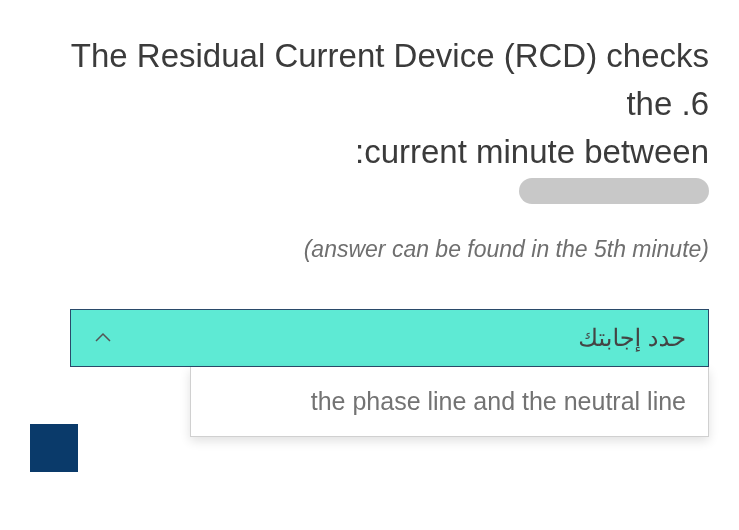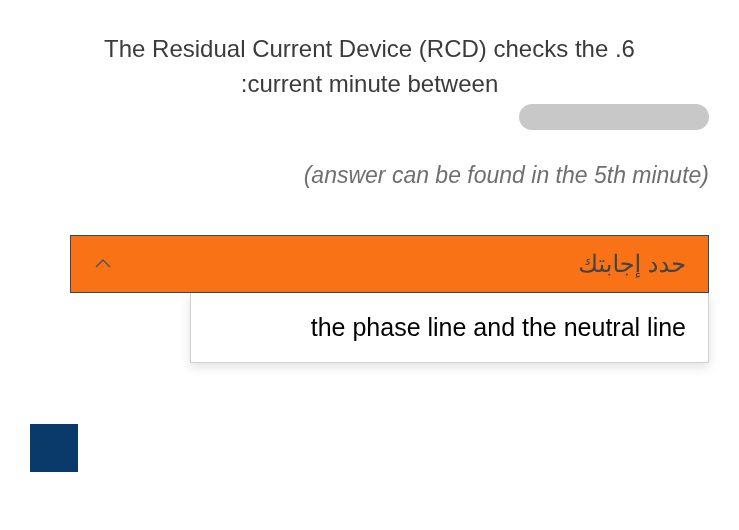--- a/index.html
+++ b/index.html
@@ -1,49 +1,49 @@
 <!DOCTYPE html>
 <html><head>
 <meta charset="utf-8">
 <style>
   * { box-sizing: border-box; margin: 0; padding: 0; }
   html, body { width: 739px; height: 530px; font-family: Arial, Helvetica, sans-serif; background: #fff; color: #333; }
   .page { width: 739px; height: 530px; position: relative; padding: 32px 30px 0 30px; }
-  .question-text { font-size: 24px; color: #3b3b3b; text-align: center; line-height: 1.45; font-weight: 400; }
+  .question-text { font-size: 33px; color: #3b3b3b; text-align: right; line-height: 1.45; font-weight: 400; }
   .redact-wrap { text-align: right; margin-top: 2px; }
   .redaction { display: inline-block; width: 190px; height: 26px; background: #c8c8c8; border-radius: 14px; }
   .hint { font-size: 23px; font-style: italic; color: #6f6f6f; text-align: right; margin-top: 28px; margin-bottom: 46px; }
   .dropdown-area { position: relative; margin-left: 40px; }
   .dropdown-header {
     border: 1px solid #2a4a6a;
     height: 58px;
     display: flex;
     align-items: center;
     justify-content: space-between;
     padding: 0 22px;
-    background: #f97316;
+    background: #5eead4;
     margin-top: 27px;
   }
   .chevron { width: 20px; height: 20px; display: flex; align-items: center; justify-content: center; }
   .chevron svg { stroke: #555; stroke-width: 1.5; fill: none; }
   .dropdown-placeholder { font-size: 24px; color: #444; direction: rtl; }
   .dropdown-list {
     border-left: 1px solid #d0d0d0;
     border-right: 1px solid #d0d0d0;
     border-bottom: 1px solid #d0d0d0;
     background: #fff;
     box-shadow: 0 4px 10px rgba(0,0,0,0.12);
     margin-left: 120px;
     width: calc(100% - 120px);
     position: relative;
     z-index: 2;
   }
   .dropdown-option {
     font-size: 25px;
-    color: #000000;
+    color: #737373;
     text-align: right;
     padding: 20px 22px 20px 10px;
   }
   .nav-square {
     position: absolute;
     left: 30px;
     bottom: 58px;
     width: 48px;
     height: 48px;
     background: #0a3a6a;

